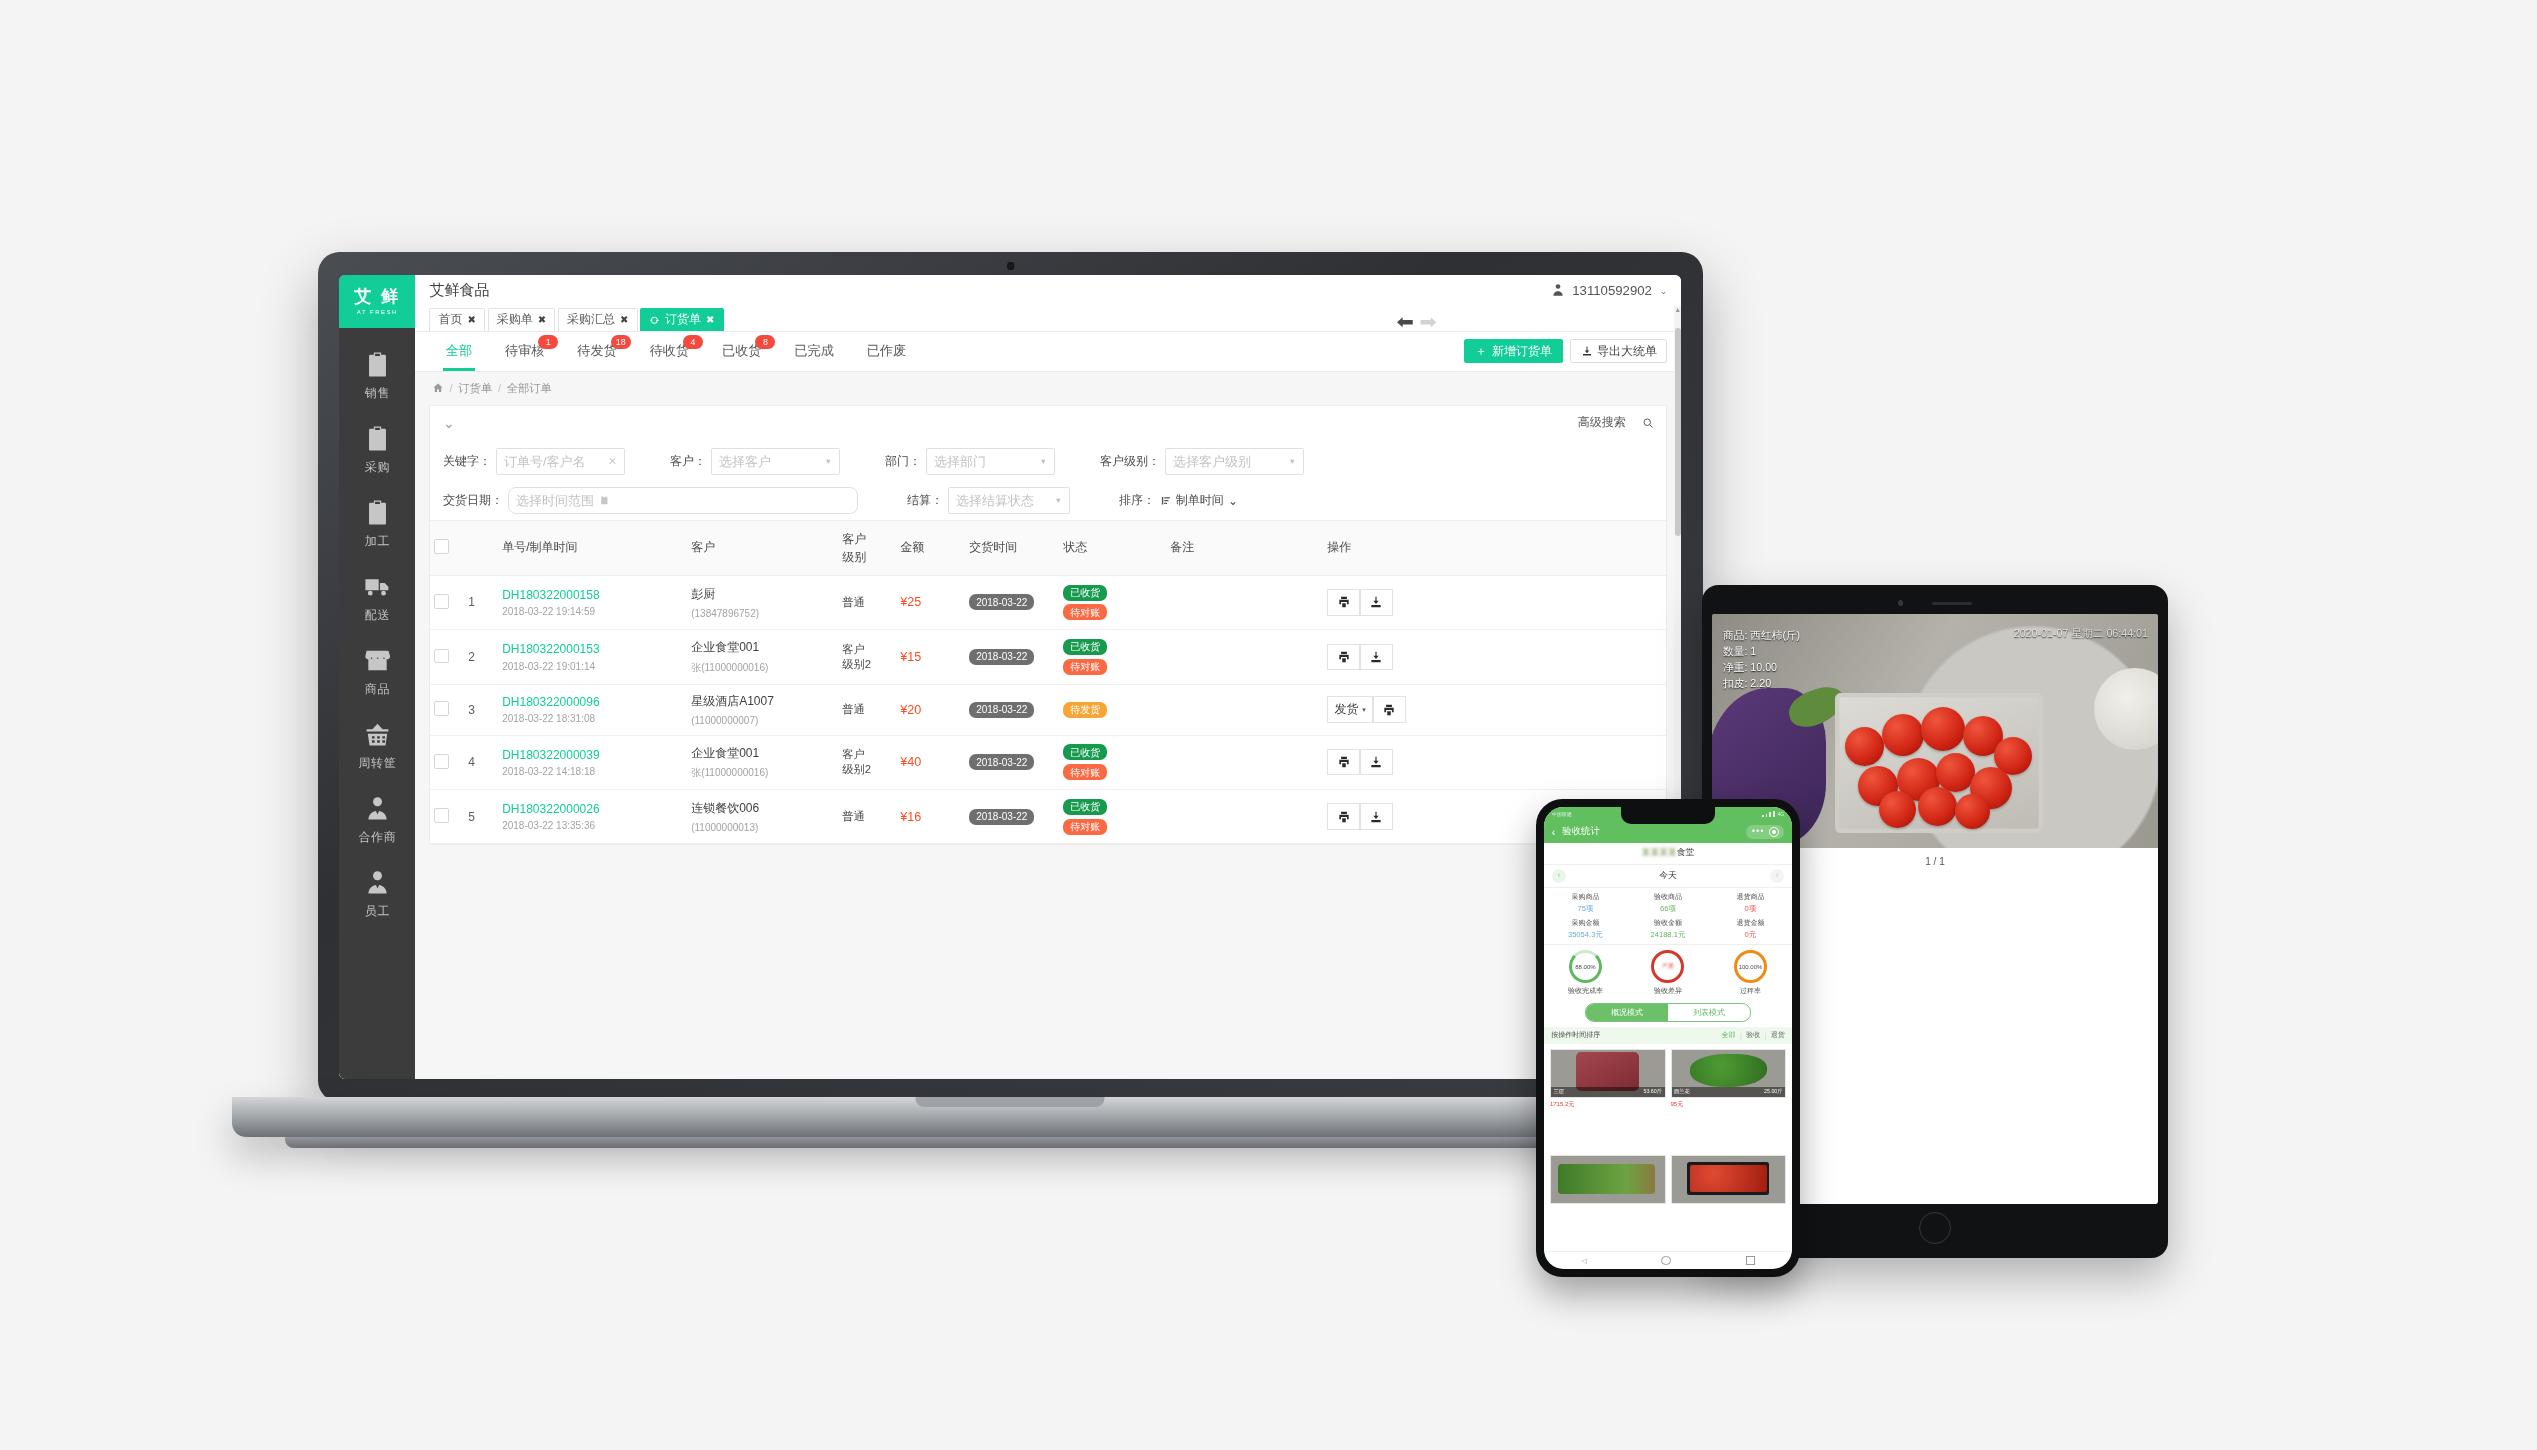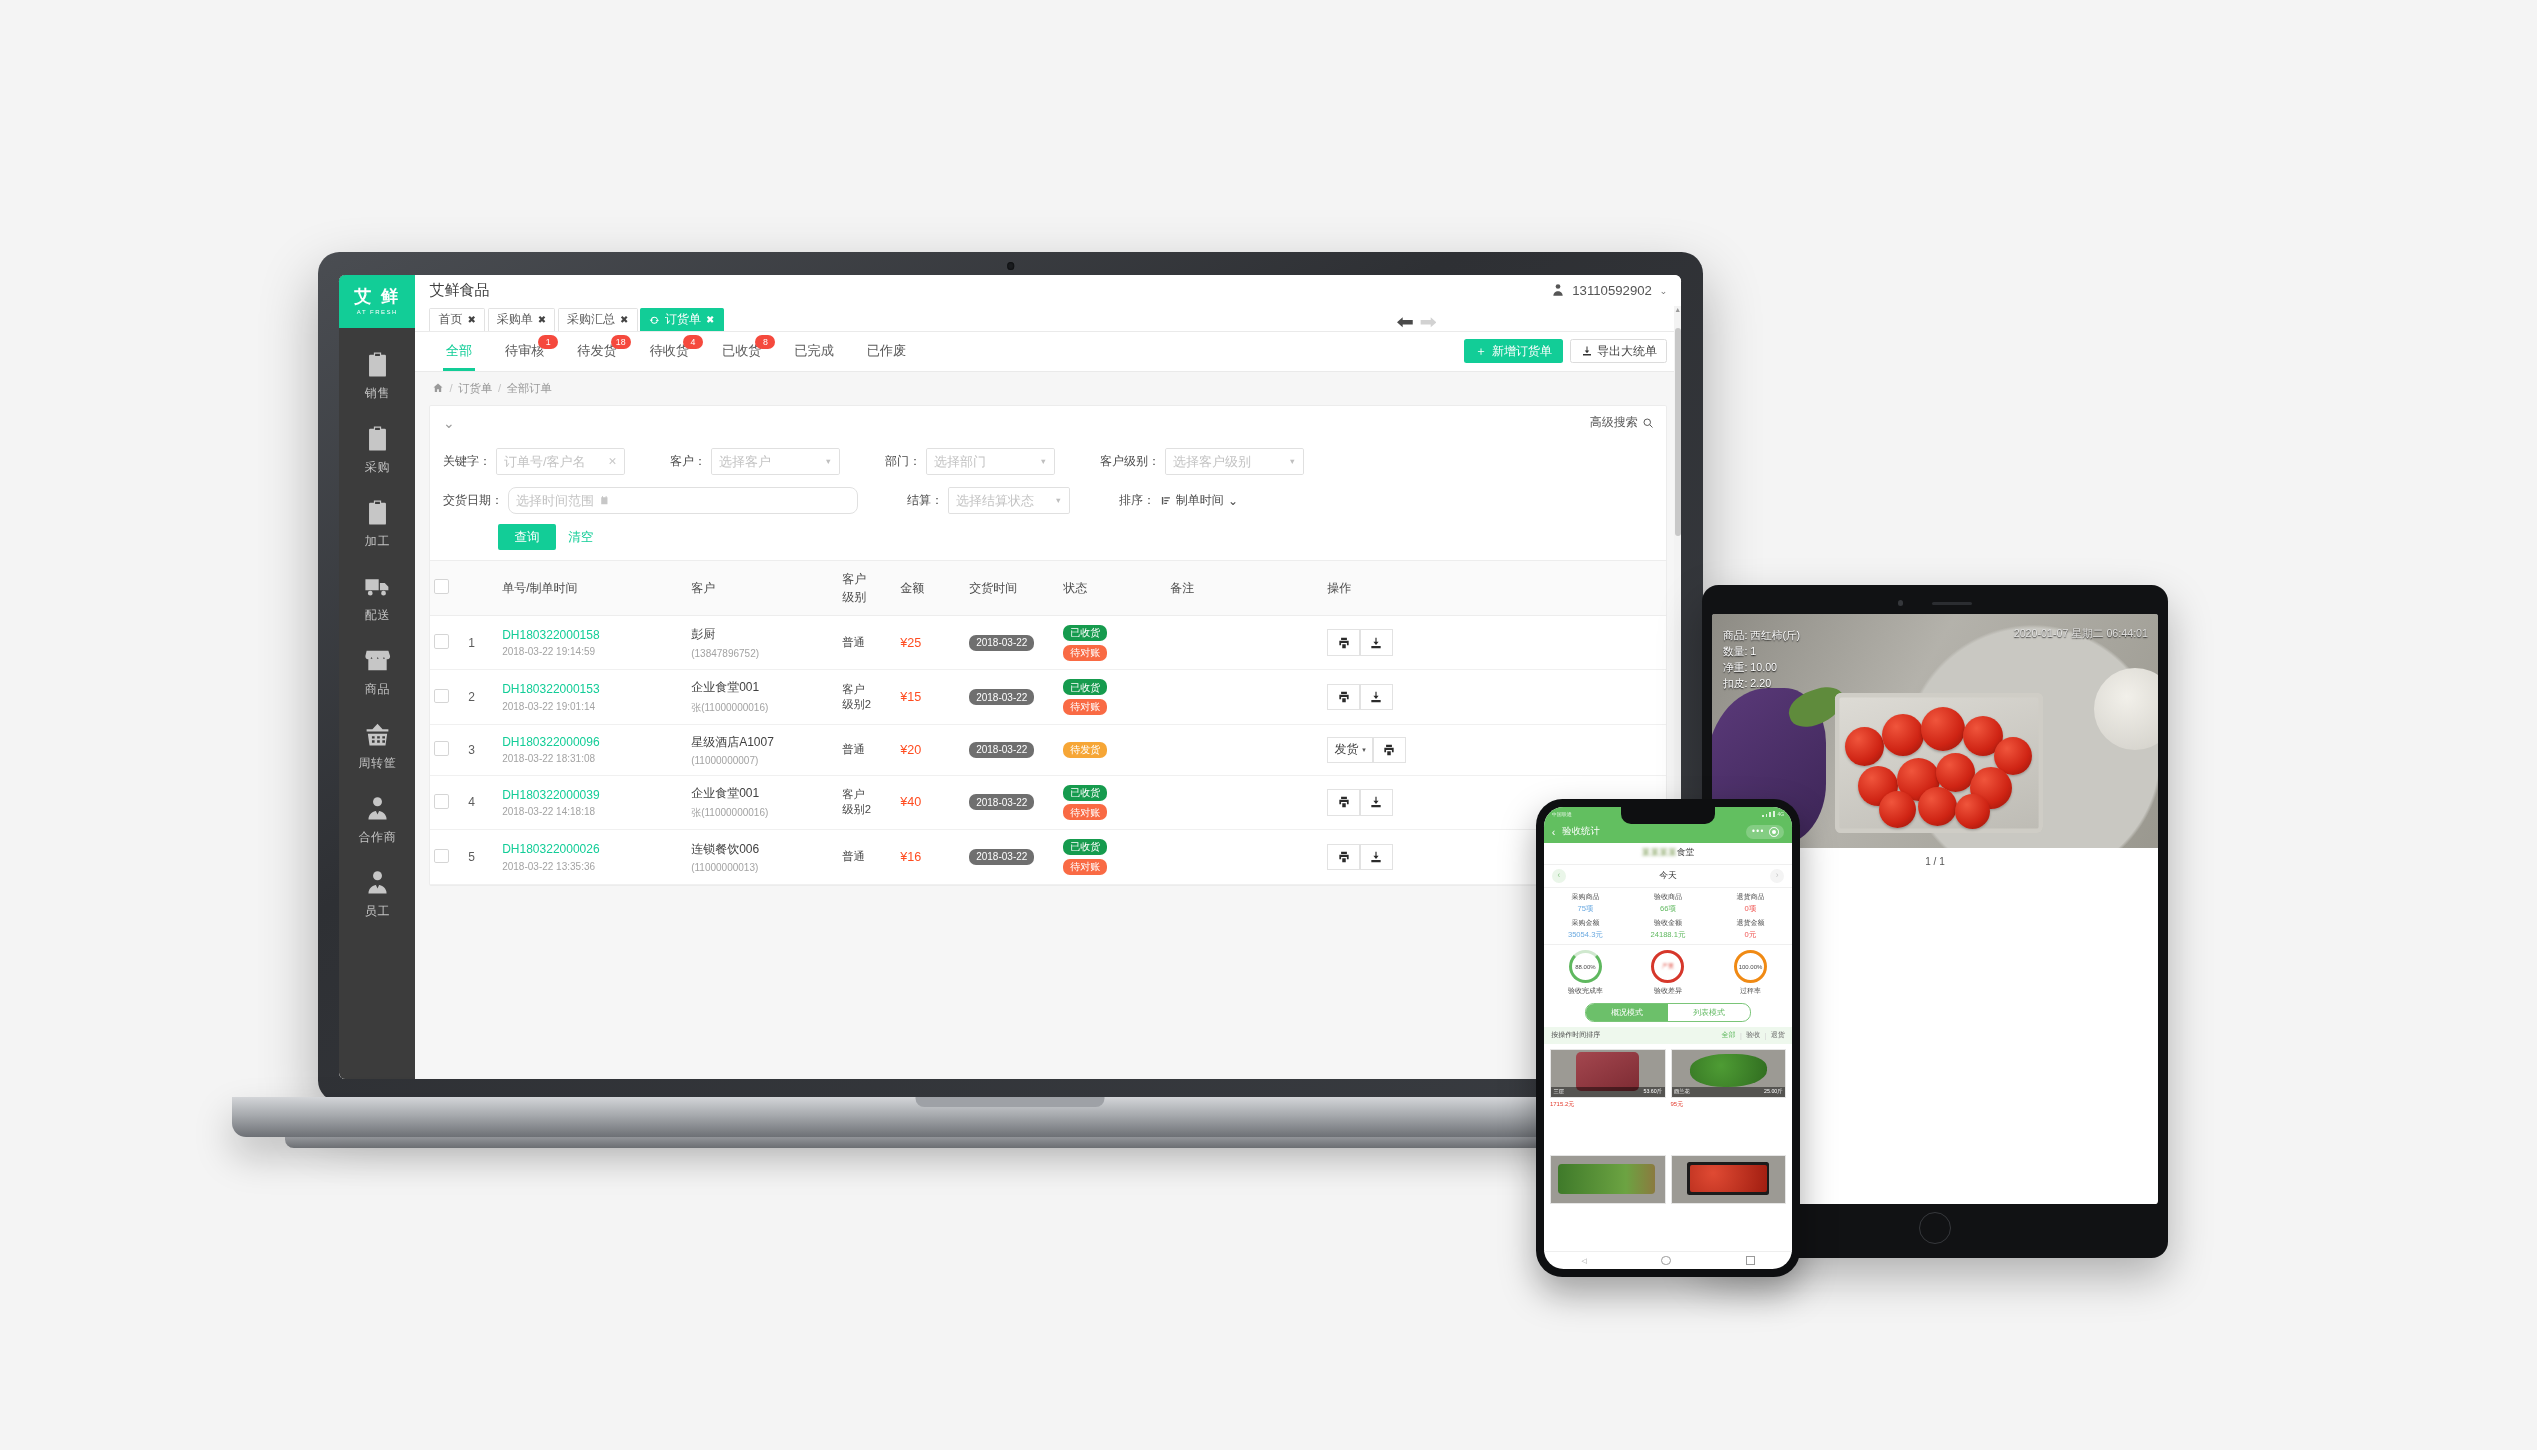--- a/index.html
+++ b/index.html
@@ -116,21 +116,21 @@
 
   .crumbs{height:33px;display:flex;align-items:center;gap:5.7px;padding:0 16.4px;flex:none;background:#f6f6f6;font-size:11.3px;color:#9a9a9a;}
   .crumbs svg{width:12px;height:12px;fill:#9a9a9a;display:block;}
   .crumb-sep{color:#c3c3c3;}
 
   .panel-wrap{flex:1;overflow:hidden;background:#f6f6f6;padding:0 14px 0 14px;}
   .panel{background:#fff;border:0.6px solid #ececec;border-radius:1.9px;}
 
   .panel-head{height:34px;display:flex;align-items:center;padding:0 12.6px;}
   .chev{font-size:14px;color:#9d9d9d;cursor:pointer;line-height:1;}
-  .adv{margin-left:auto;font-size:12px;color:#5a5a5a;display:flex;align-items:center;gap:4px;cursor:pointer;}
+  .adv{margin-left:auto;font-size:12px;color:#5a5a5a;display:flex;align-items:center;gap:16px;cursor:pointer;}
   .adv svg{width:12px;height:12px;fill:none;stroke:#5a5a5a;stroke-width:2;display:block;}
 
   .filters{padding:2.5px 12.6px 0 12.6px;}
   .frow{display:flex;align-items:center;height:39px;}
   .fgroup{display:flex;align-items:center;}
   .flabel{font-size:12px;color:#4a4a4a;white-space:nowrap;}
   .fctrl{
     height:25px;border:0.6px solid #e0e0e0;border-radius:1.9px;background:#fff;
     display:flex;align-items:center;padding:0 7px;gap:5px;margin-left:5px;cursor:pointer;
   }
@@ -560,24 +560,20 @@
                           <svg viewBox="0 0 24 24">
                             <path d="M4 4h3v16H4V4zm5 1h12v2.4H9V5zm0 5.8h9v2.4H9v-2.4zm0 5.8h6V19H9v-2.4z"></path>
                           </svg>
                         </span>
                       <span>制单时间</span>
                       <span>⌄</span>
                     </span>
                   </div>
                 </div>
 
-                <div class="fbtns">
-                  <button class="btn-query">查询</button>
-                  <button class="btn-clear">清空</button>
-                </div>
               </div>
 
               <table class="tbl">
                 <colgroup>
                   <col style="width:34px">
                     <col style="width:34px">
                     <col style="width:189px">
                   <col style="width:151px">
                     <col style="width:58px">
                     <col style="width:69px">

